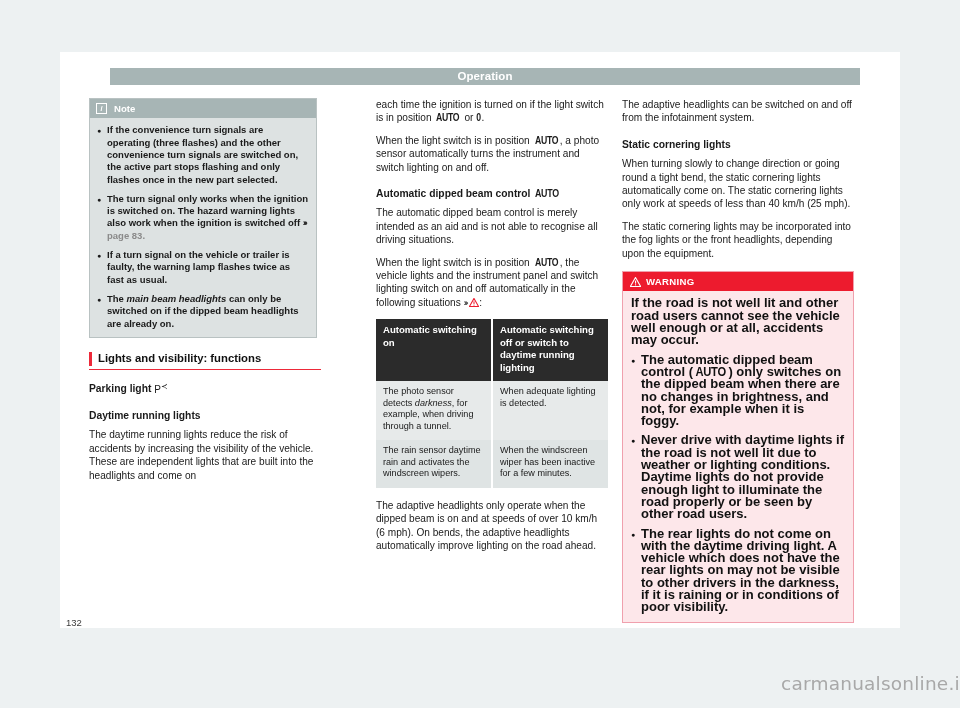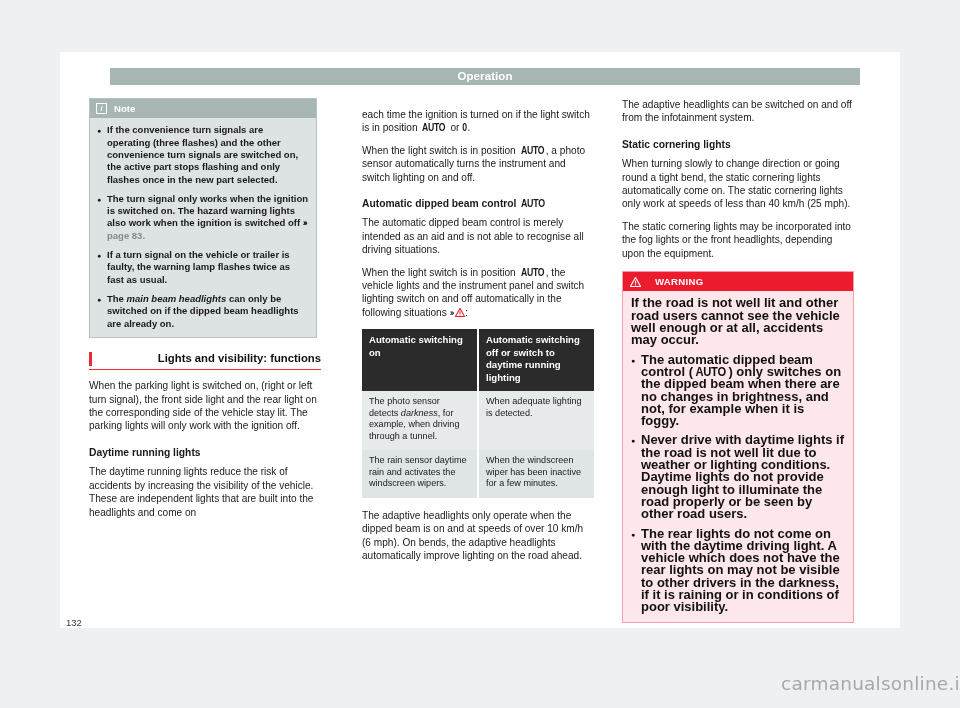--- a/index.html
+++ b/index.html
@@ -49,21 +49,21 @@
   
   .col {
     position: absolute;
     top: 98px;
     width: 232px;
     font-size: 10.1px;
     line-height: 13.4px;
     color: #1a1a1a;
   }
   .col-1 { left: 89px; }
-  .col-2 { left: 362px; margin-top: 10px; }
+  .col-2 { left: 376px; }
   .col-3 { left: 622px; }
 
   p { margin: 0 0 9px 0; }
   p:last-child { margin-bottom: 0; }
 
   .h2 {
     font-weight: bold;
     font-size: 10.3px;
     margin: 0 0 6px 0;
   }
@@ -136,21 +136,20 @@
     position: absolute;
     left: 0; top: 0;
     font-size: 7px;
     line-height: 13px;
   }
 
   
   .section-wrap {
     margin-top: 14px;
     position: relative;
-    text-align: right;
   }
   .section-title {
     font-size: 11.3px;
     font-weight: bold;
     color: #111;
     padding: 0 0 4px 9px;
     border-bottom: 1.4px solid #ed2939;
     position: relative;
   }
   .section-title:before {
@@ -203,21 +202,21 @@
     margin-top: 11px;
   }
   .warnbox-head {
     background: #ed1b2e;
     color: #ffffff;
     font-size: 9.6px;
     font-weight: bold;
     padding: 3px 6px 3px 7px;
     display: flex;
     align-items: center;
-    gap: 15px;
+    gap: 6px;
     letter-spacing: .3px;
   }
   .warnbox-body {
     padding: 6px 8px 8px 8px;
     font-size: 13px;
     line-height: 12.3px;
     font-weight: bold;
     color: #111;
   }
   .warnbox-body p { margin: 0 0 7px 0; }
@@ -265,21 +264,24 @@
         <p class="bullet">If a turn signal on the vehicle or trailer is faulty, the warning lamp flashes twice as fast as usual.</p>
         <p class="bullet">The <span class="ital">main beam headlights</span> can only be switched on if the dipped beam headlights are already on.</p>
       </div>
     </div>
 
     <div class="section-wrap">
       <div class="section-title">Lights and visibility: functions</div>
     </div>
 
     <div style="margin-top:9px">
-      <p>When the parking light is switched on, (right or left turn signal), the front side light and the rear light on the corresponding side of the vehicle stay lit. The parking lights will only work with the ignition off.</p>
+      <p class="h2">
+        <span>Parking light</span>
+        <span style="font-weight:normal;font-size:10px;">P<sup style="font-size:8px;">≺</sup></span>
+      </p>
     </div>
 
     <div style="margin-top:13px">
       <p class="h2">Daytime running lights</p>
       <p>The daytime running lights reduce the risk of accidents by increasing the visibility of the vehicle. These are independent lights that are built into the headlights and come on</p>
     </div>
   </div>
 
   <div class="col col-2">
 

